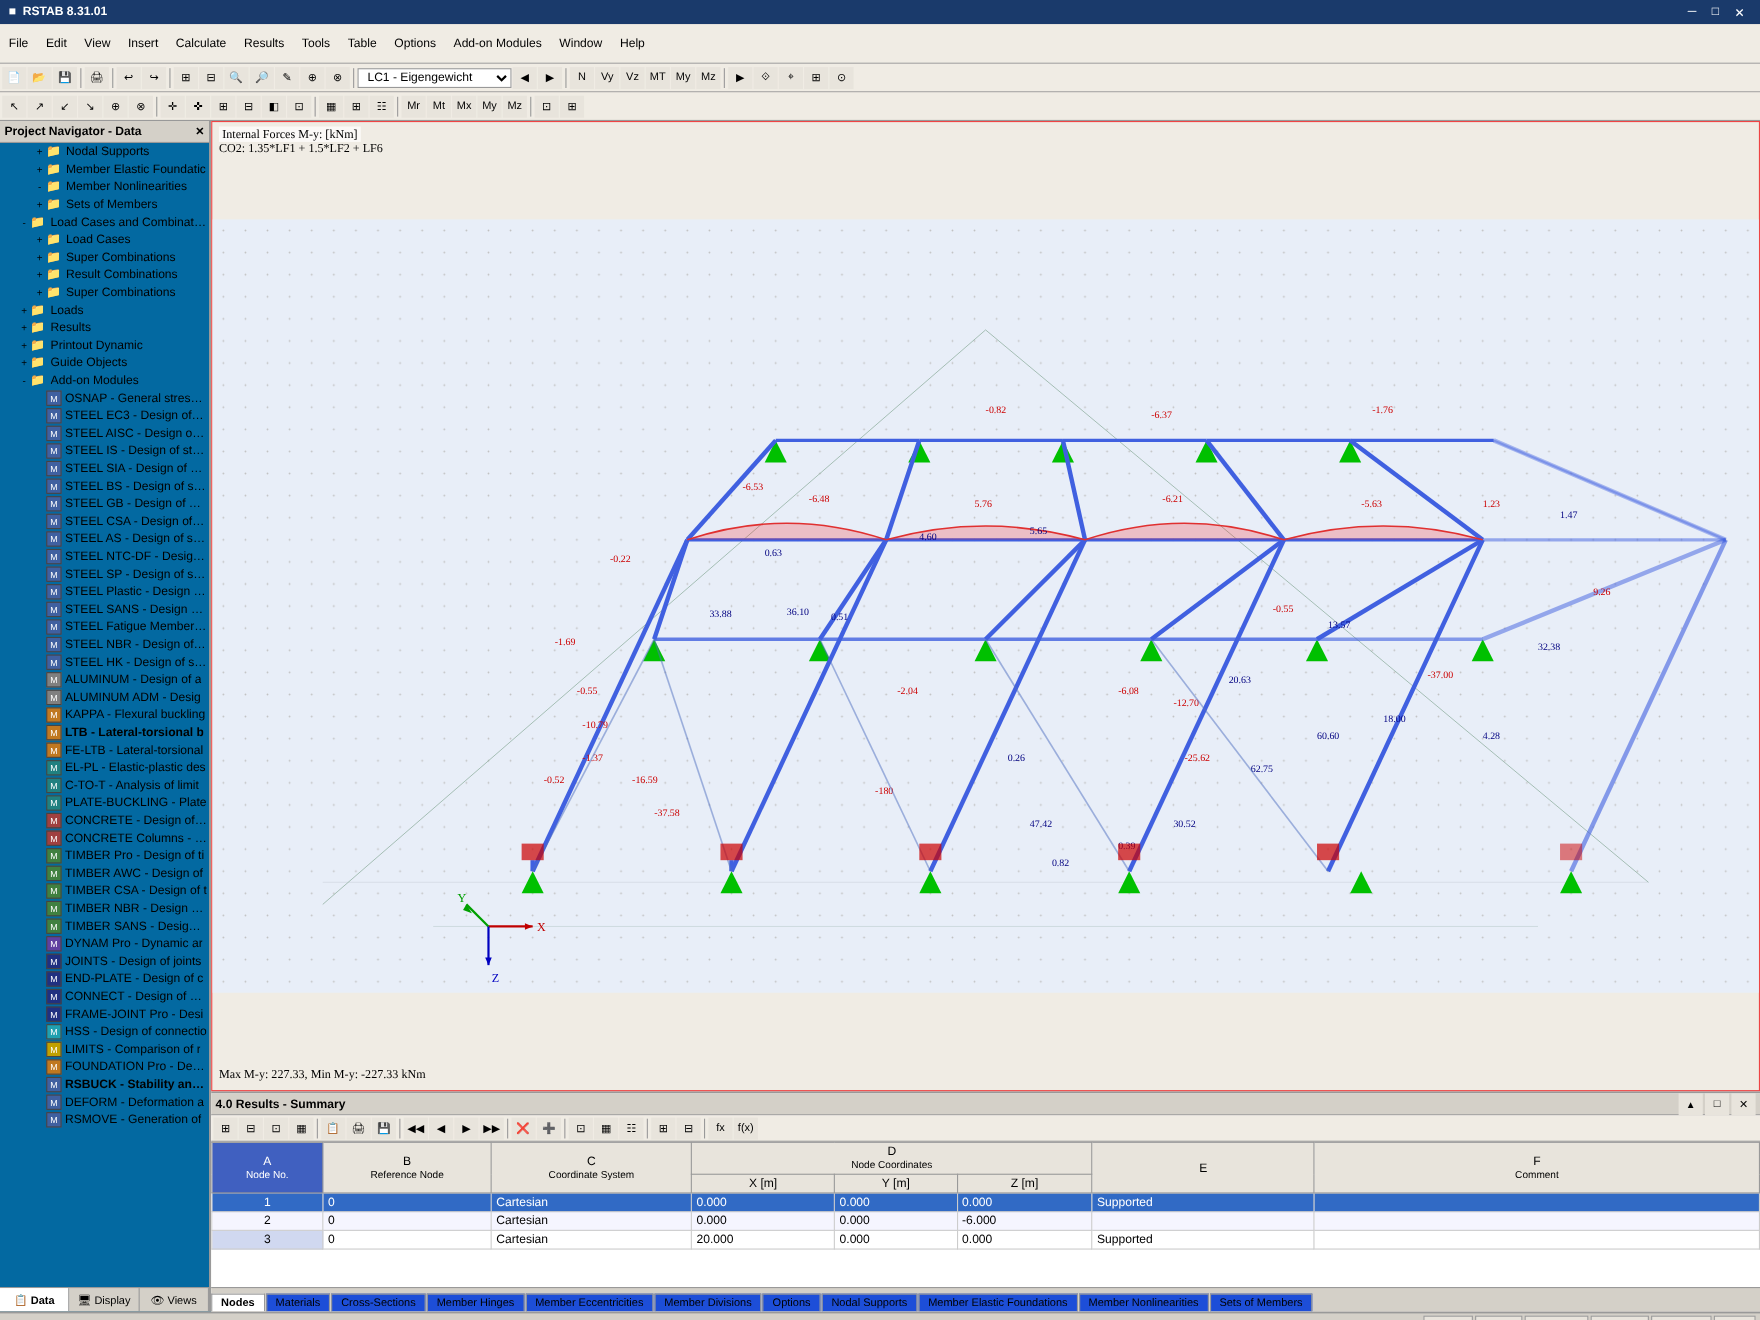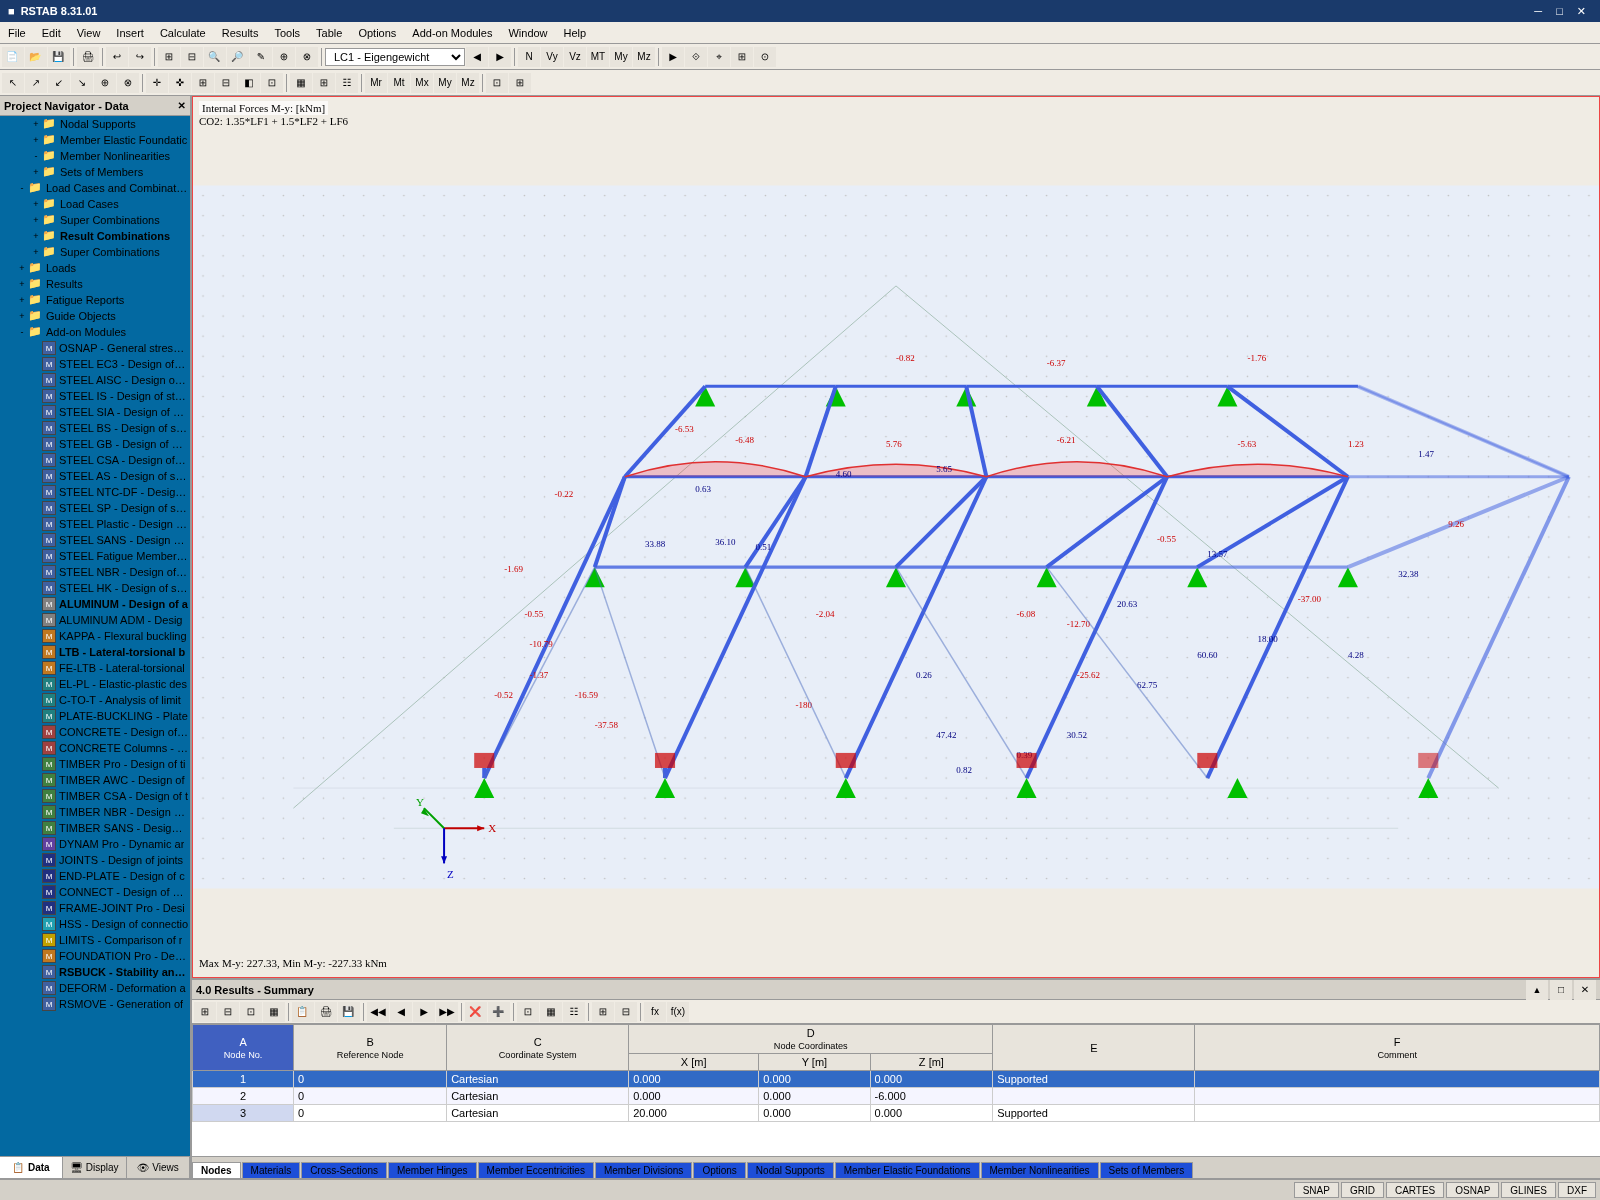--- a/index.html
+++ b/index.html
@@ -5,21 +5,21 @@
     * { margin: 0; padding: 0; box-sizing: border-box; }
     body { font-family: 'Segoe UI', Tahoma, Geneva, Verdana, sans-serif; font-size: 11px; background: #d4d0c8; color: #000; width: 1600px; height: 1200px; overflow: hidden; }
     
     
     .title-bar { background: #1a3a6b; color: white; height: 22px; display: flex; align-items: center; justify-content: space-between; padding: 0 8px; }
     .title-bar-left { display: flex; align-items: center; gap: 6px; font-size: 11px; font-weight: bold; }
     .title-bar-controls { display: flex; gap: 2px; }
     .title-btn { background: none; border: none; color: white; cursor: pointer; padding: 2px 6px; font-size: 11px; }
     
     
-    .menu-bar { background: #f0ece4; height: 22px; display: flex; align-items: center; border-bottom: 1px solid #999; }
+    .menu-bar { background: #f0ece4; height: 36px; display: flex; align-items: center; border-bottom: 1px solid #999; }
     .menu-item { padding: 2px 8px; cursor: pointer; font-size: 11px; }
     
     
     .toolbar { background: #f0ece4; height: 26px; display: flex; align-items: center; border-bottom: 1px solid #999; padding: 0 2px; gap: 1px; flex-wrap: nowrap; }
     .toolbar2 { background: #f0ece4; height: 26px; display: flex; align-items: center; border-bottom: 1px solid #999; padding: 0 2px; gap: 1px; }
     .tb-btn { background: #e8e4dc; border: 1px solid transparent; width: 22px; height: 20px; display: flex; align-items: center; justify-content: center; cursor: pointer; font-size: 10px; }
     .tb-sep { width: 1px; height: 18px; background: #999; margin: 0 2px; }
     .tb-dropdown { background: white; border: 1px solid #999; height: 18px; padding: 0 4px; font-size: 11px; min-width: 140px; }
     
     
@@ -237,21 +237,21 @@
           <span class="tree-indent"></span>
           <span class="tree-expand">+</span>
           <span class="tree-icon folder-icon">📁</span>
           <span style="font-weight:normal;overflow:hidden;text-overflow:ellipsis;">Super Combinations</span>
         </div>
         <div class="tree-item">
           <span class="tree-indent"></span>
           <span class="tree-indent"></span>
           <span class="tree-expand">+</span>
           <span class="tree-icon folder-icon">📁</span>
-          <span style="font-weight:bold;overflow:hidden;text-overflow:ellipsis;">Result Combinations</span>
+          <span style="font-weight:normal;overflow:hidden;text-overflow:ellipsis;">Result Combinations</span>
         </div>
         <div class="tree-item">
           <span class="tree-indent"></span>
           <span class="tree-indent"></span>
           <span class="tree-expand">+</span>
           <span class="tree-icon folder-icon">📁</span>
           <span style="font-weight:normal;overflow:hidden;text-overflow:ellipsis;">Super Combinations</span>
         </div>
         <div class="tree-item">
           <span class="tree-indent"></span>
@@ -262,21 +262,21 @@
         <div class="tree-item">
           <span class="tree-indent"></span>
           <span class="tree-expand">+</span>
           <span class="tree-icon folder-icon">📁</span>
           <span style="font-weight:normal;overflow:hidden;text-overflow:ellipsis;">Results</span>
         </div>
         <div class="tree-item">
           <span class="tree-indent"></span>
           <span class="tree-expand">+</span>
           <span class="tree-icon folder-icon">📁</span>
-          <span style="font-weight:normal;overflow:hidden;text-overflow:ellipsis;">Fatigue Reports</span>
+          <span style="font-weight:normal;overflow:hidden;text-overflow:ellipsis;">Printout Dynamic</span>
         </div>
         <div class="tree-item">
           <span class="tree-indent"></span>
           <span class="tree-expand">+</span>
           <span class="tree-icon folder-icon">📁</span>
           <span style="font-weight:normal;overflow:hidden;text-overflow:ellipsis;">Guide Objects</span>
         </div>
         <div class="tree-item">
           <span class="tree-indent"></span>
           <span class="tree-expand">-</span>
@@ -393,21 +393,21 @@
           <span class="tree-indent"></span>
           <span class="tree-expand"></span>
           <span class="tree-icon mod-icon" style="background:#4060a0;color:white;font-size:8px;border:1px solid #444;">M</span>
           <span style="font-weight:normal;overflow:hidden;text-overflow:ellipsis;">STEEL HK - Design of stee</span>
         </div>
         <div class="tree-item">
           <span class="tree-indent"></span>
           <span class="tree-indent"></span>
           <span class="tree-expand"></span>
           <span class="tree-icon mod-icon" style="background:#808080;color:white;font-size:8px;border:1px solid #444;">M</span>
-          <span style="font-weight:bold;overflow:hidden;text-overflow:ellipsis;">ALUMINUM - Design of a</span>
+          <span style="font-weight:normal;overflow:hidden;text-overflow:ellipsis;">ALUMINUM - Design of a</span>
         </div>
         <div class="tree-item">
           <span class="tree-indent"></span>
           <span class="tree-indent"></span>
           <span class="tree-expand"></span>
           <span class="tree-icon mod-icon" style="background:#808080;color:white;font-size:8px;border:1px solid #444;">M</span>
           <span style="font-weight:normal;overflow:hidden;text-overflow:ellipsis;">ALUMINUM ADM - Desig</span>
         </div>
         <div class="tree-item">
           <span class="tree-indent"></span>

